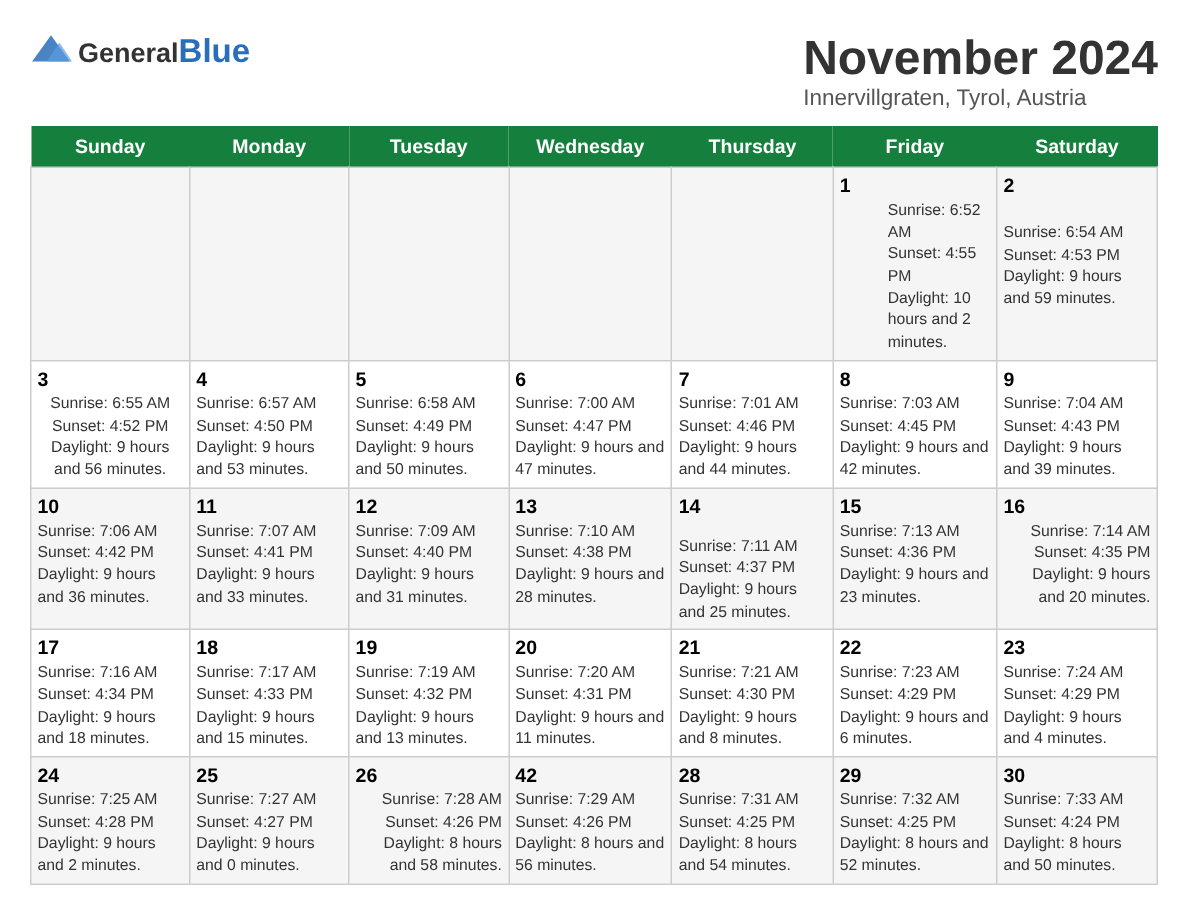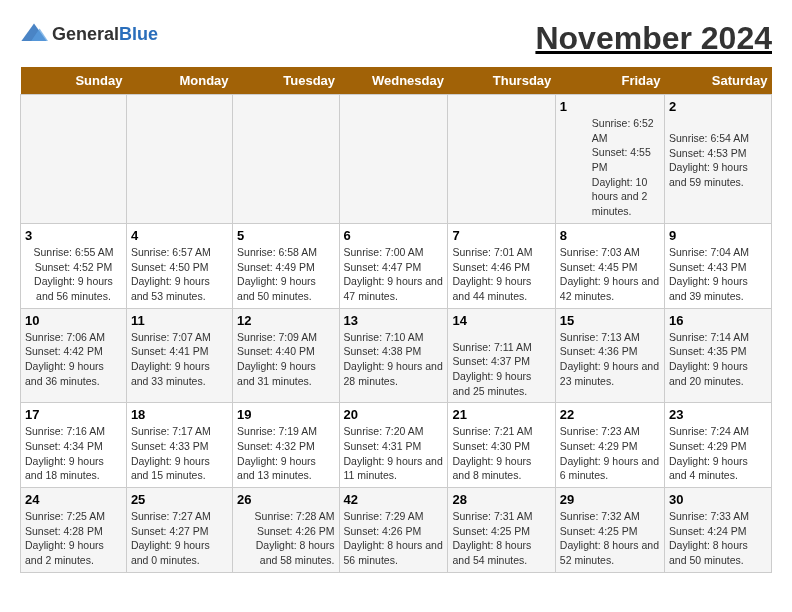--- a/index.html
+++ b/index.html
@@ -20,51 +20,50 @@
       display: flex;
       align-items: center;
       gap: 4px;
     }
     .logo-text-general {
       font-size: 18px;
       font-weight: bold;
       color: #333;
     }
     .logo-text-blue {
-      font-size: 18px;
+      font-size: 22px;
       font-weight: bold;
       color: #2a6ebb;
     }
     .logo-icon {
       width: 28px;
       height: 28px;
     }
     .title-area {
       text-align: left;
-      text-decoration: underline;
     }
     .month-title {
       font-size: 32px;
       font-weight: bold;
       color: #333;
     }
     .location-title {
       font-size: 15px;
       color: #555;
     }
     table {
       width: 100%;
       border-collapse: collapse;
       font-size: 11px;
     }
     thead tr th {
-      background-color: #a16207;
+      background-color: #15803d;
       color: #fff;
       padding: 6px 4px;
-      text-align: right;
+      text-align: center;
       font-size: 13px;
       font-weight: bold;
     }
     tbody tr td {
       border: 1px solid #ccc;
       vertical-align: top;
       padding: 4px;
       width: 113px;
       min-height: 80px;
       height: 80px;
@@ -101,20 +100,21 @@
     </svg>
     <div>
       <div style="display:flex; align-items:baseline; gap:0px;">
         <span class="logo-text-general">General</span>
         <span class="logo-text-blue">Blue</span>
       </div>
     </div>
   </div>
   <div class="title-area">
     <div class="month-title">November 2024</div>
+    <div class="location-title">Innervillgraten, Tyrol, Austria</div>
   </div>
 </div>
 
 <table>
   <thead>
     <tr>
 
     <th>Sunday</th>
         <th>Monday</th>
         <th>Tuesday</th>
@@ -220,21 +220,21 @@
 Daylight: 9 hours and 25 minutes.</div>
         </td>
         <td>
           <span class="day-num">15</span>
           <div class="day-info" style="white-space: pre-line;">Sunrise: 7:13 AM
 Sunset: 4:36 PM
 Daylight: 9 hours and 23 minutes.</div>
         </td>
         <td>
           <span class="day-num">16</span>
-          <div class="day-info" style="white-space: pre-line;">Sunrise: 7:14 AM
+          <div class="day-info" style="white-space: pre-line; text-align: right;">Sunrise: 7:14 AM
 Sunset: 4:35 PM
 Daylight: 9 hours and 20 minutes.</div>
         </td>
       </tr>
       <tr>
         <td>
           <span class="day-num">17</span>
           <div class="day-info" style="white-space: pre-line;">Sunrise: 7:16 AM
 Sunset: 4:34 PM
 Daylight: 9 hours and 18 minutes.</div>

